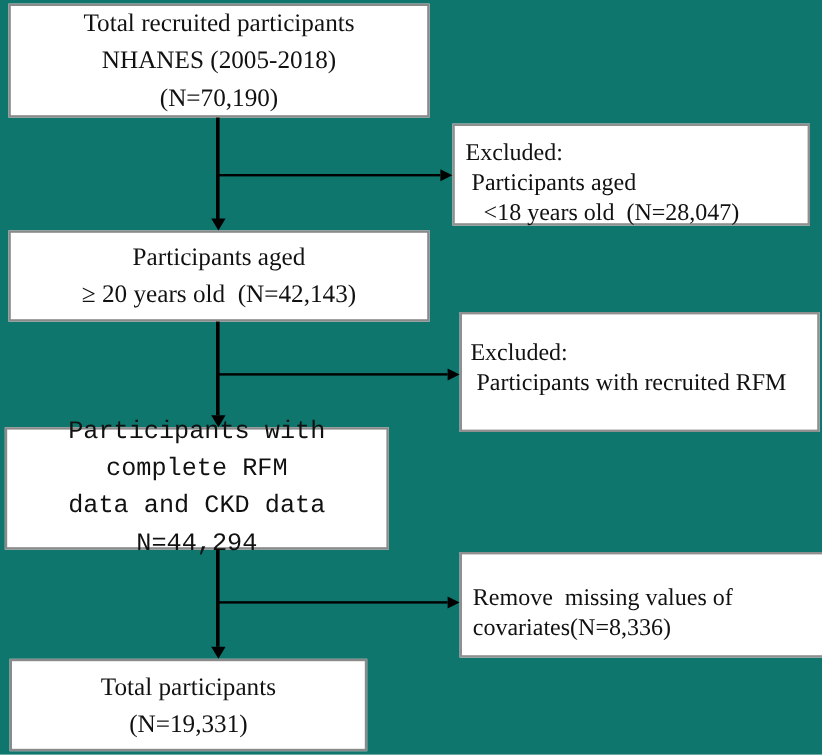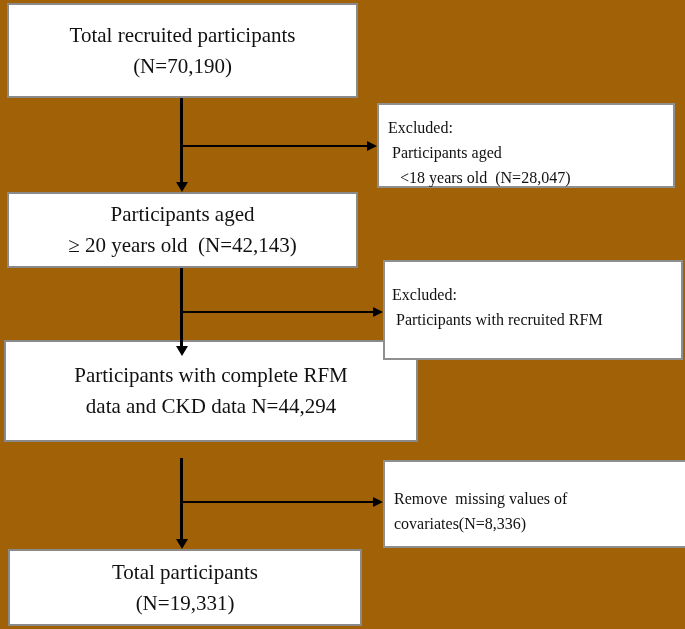--- a/index.html
+++ b/index.html
@@ -4,21 +4,21 @@
 <style>
   html, body {
     margin: 0;
     padding: 0;
     background: #ffffff;
   }
   .canvas {
     position: relative;
     width: 685px;
     height: 629px;
-    background: #a16207;
+    background: #0f766e;
     font-family: "Liberation Serif", "DejaVu Serif", serif;
     color: #111111;
     overflow: hidden;
   }
   .mbox {
     position: absolute;
     box-sizing: border-box;
     border: 2px solid #8a8a8a;
     background: #ffffff;
     display: flex;
@@ -28,21 +28,21 @@
     text-align: center;
     font-size: 21px;
     line-height: 31px;
   }
   .sbox {
     position: absolute;
     box-sizing: border-box;
     border: 2px solid #8f8f8f;
     background: #ffffff;
     text-align: left;
-    font-size: 16px;
+    font-size: 20px;
     line-height: 25px;
   }
   .mline, .sline {
     white-space: pre-wrap;
   }
   .vline {
     position: absolute;
     width: 3px;
     background: #000000;
   }
@@ -68,34 +68,35 @@
     border-left: 10px solid #000000;
   }
 </style>
 </head>
 <body>
 
 <div class="canvas">
 
   <div class="mbox" style="left:7px; top:3px; width:351px; height:95px;">
     <div class="mline">Total recruited participants</div>
+    <div class="mline">NHANES (2005-2018)</div>
     <div class="mline">(N=70,190)</div>
   </div>
 
   <div class="mbox" style="left:7px; top:192px; width:351px; height:76px;">
     <div class="mline">Participants aged</div>
     <div class="mline">≥ 20 years old  (N=42,143)</div>
   </div>
 
-  <div class="mbox" style="left:4px; top:340px; width:414px; height:102px;">
+  <div class="mbox" style="left:4px; top:356px; width:320px; height:102px;font-family:Liberation Mono, monospace;">
     <div class="mline">Participants with complete RFM</div>
     <div class="mline">data and CKD data N=44,294</div>
   </div>
 
-  <div class="mbox" style="left:8px; top:549px; width:354px; height:77px;">
+  <div class="mbox" style="left:8px; top:549px; width:298px; height:77px;">
     <div class="mline">Total participants</div>
     <div class="mline">(N=19,331)</div>
   </div>
 
   <div class="sbox" style="left:377px; top:103px; width:298px; height:85px; padding:10px 6px 0 9px;">
     <div class="sline">Excluded:</div>
     <div class="sline"> Participants aged</div>
     <div class="sline">   &lt;18 years old  (N=28,047)</div>
   </div>
 

